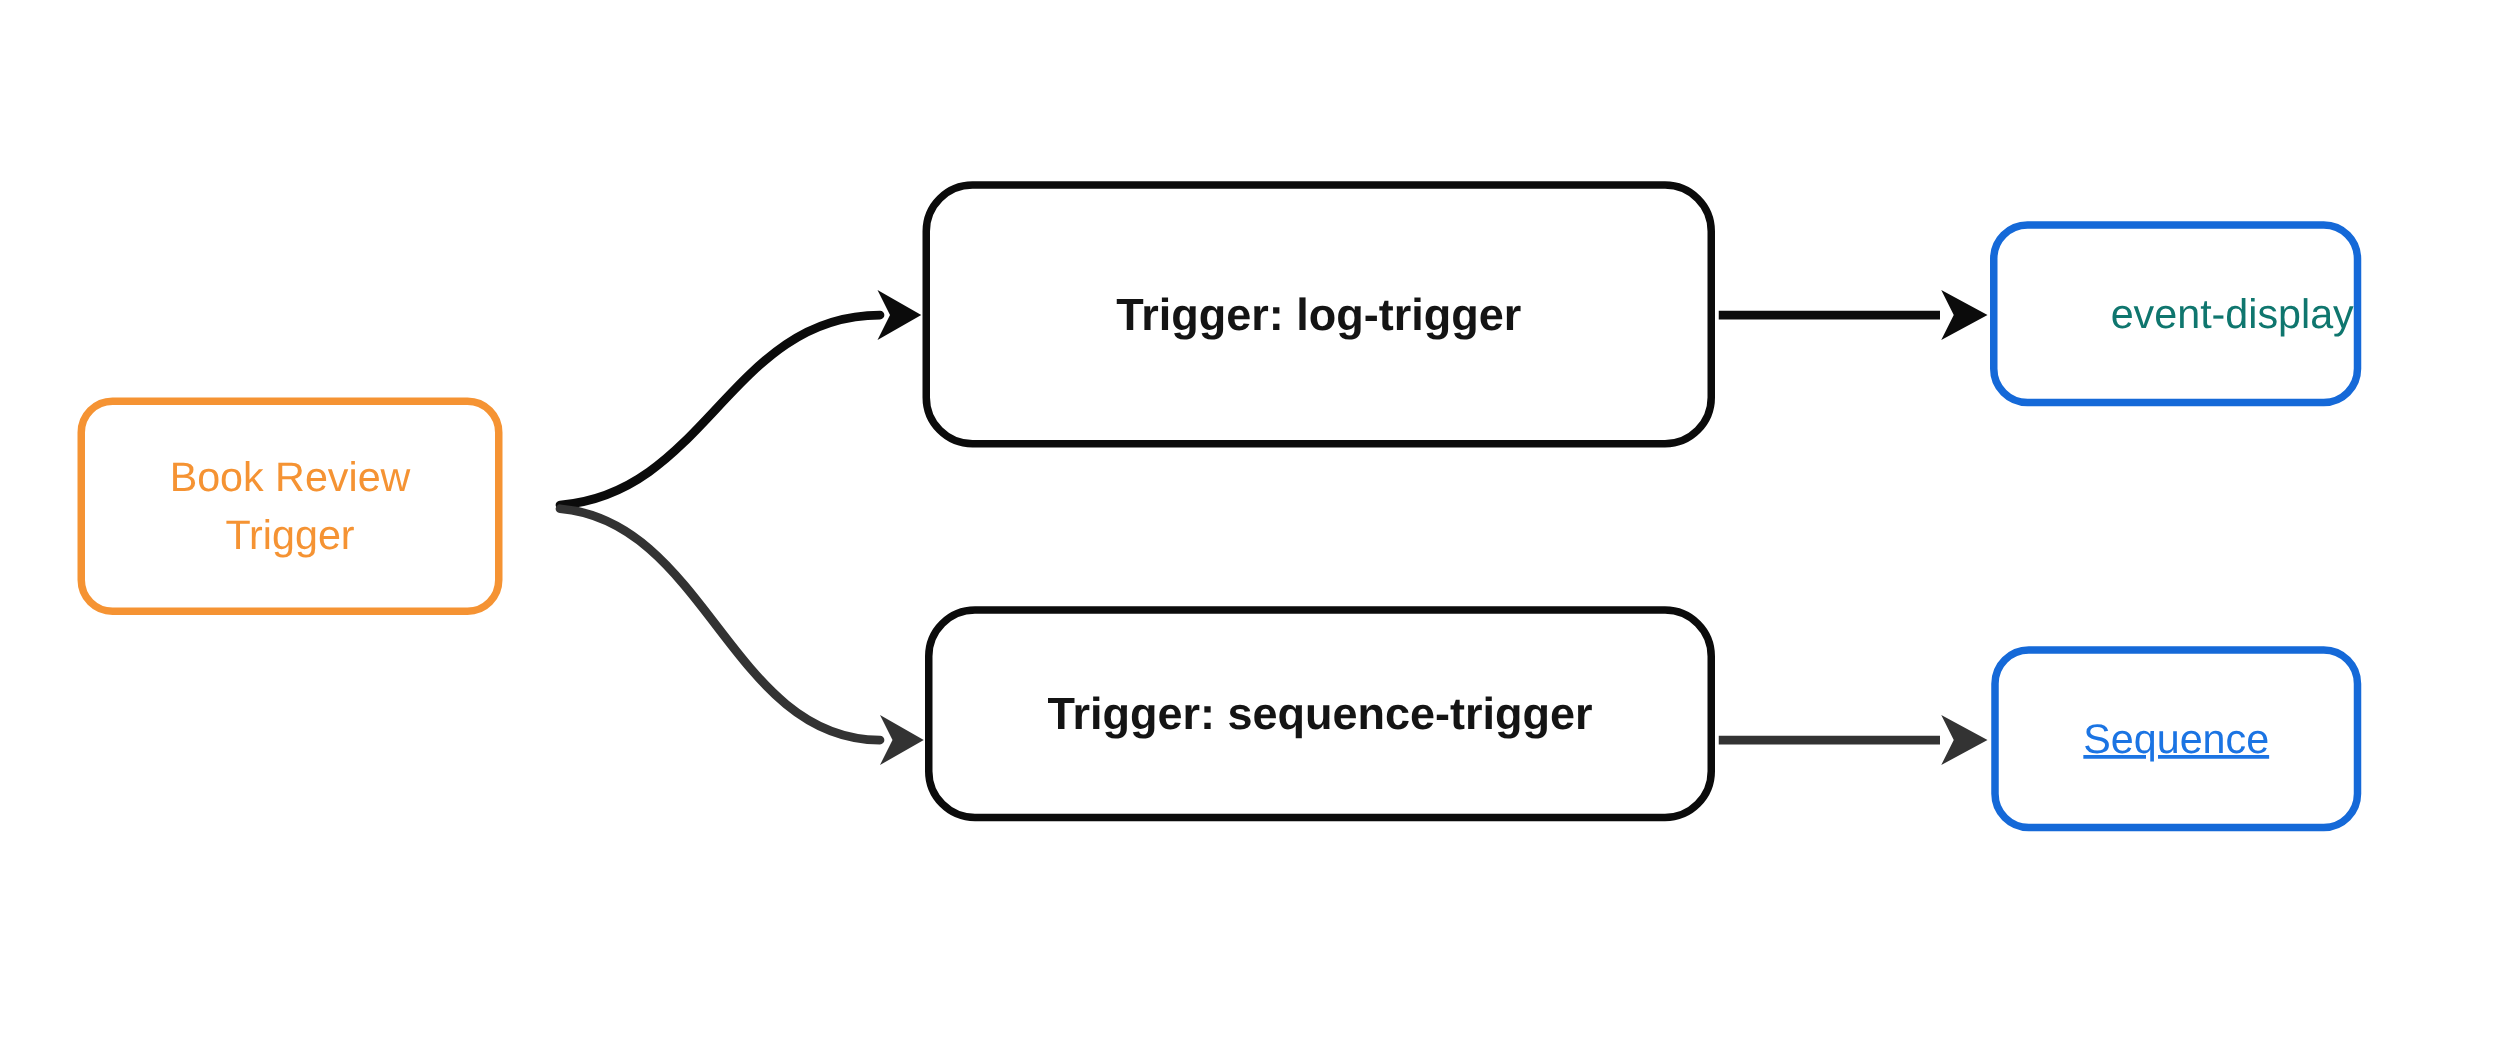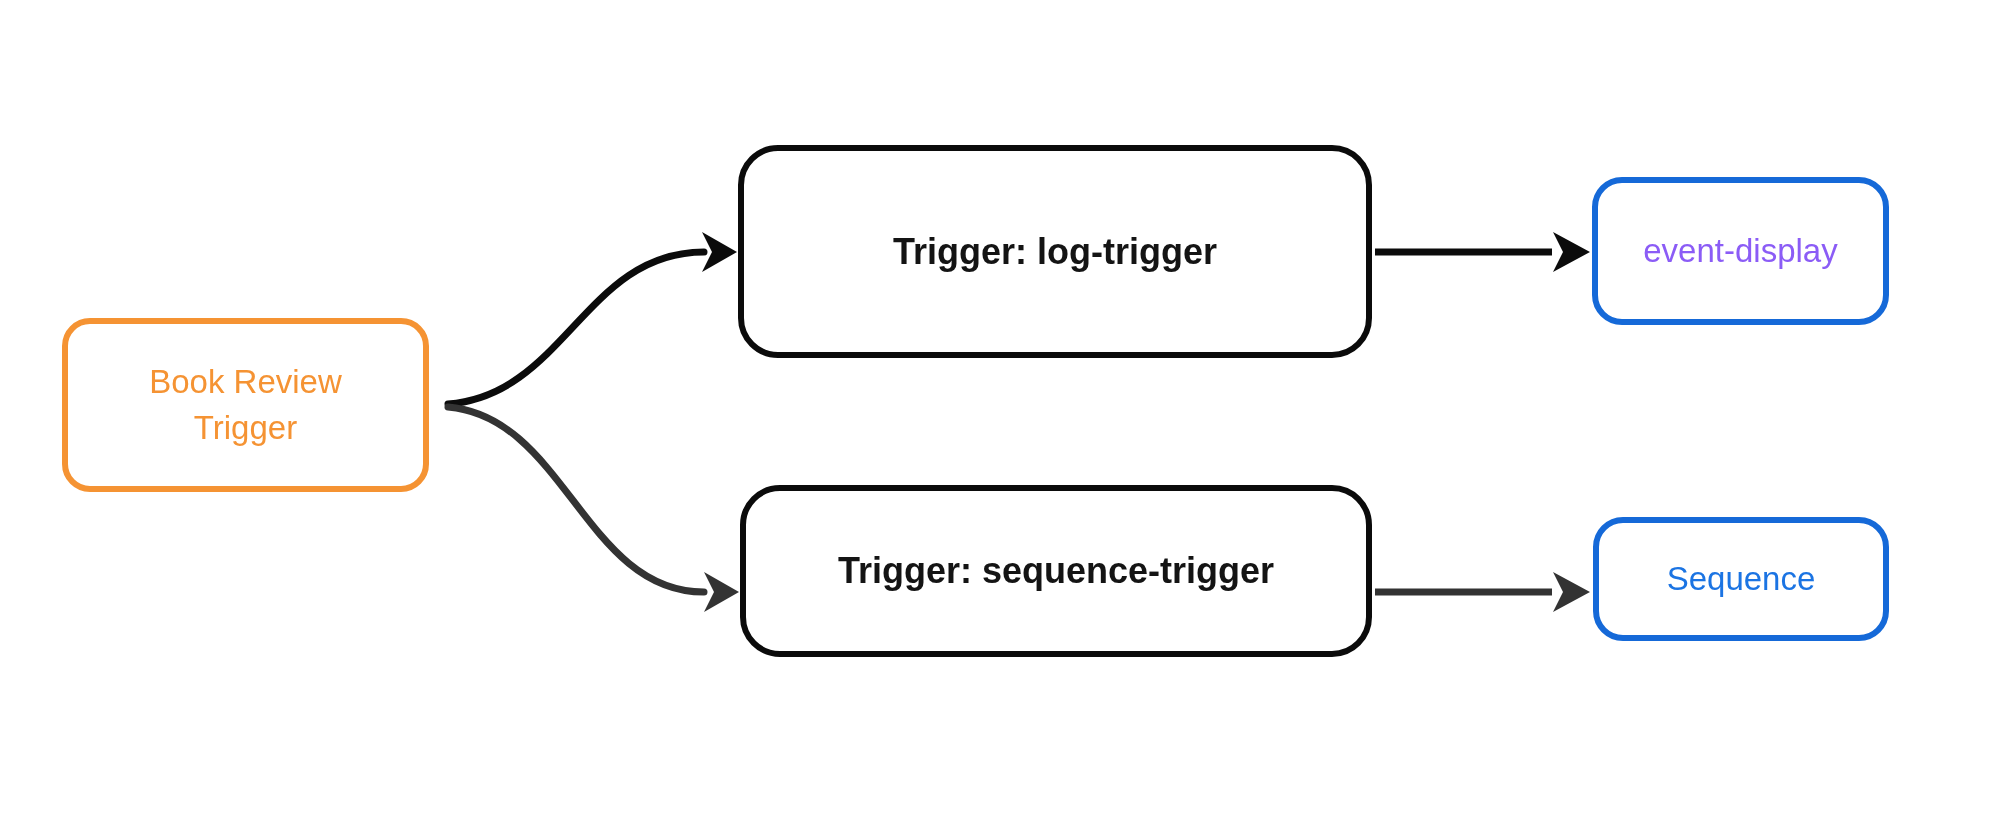--- a/index.html
+++ b/index.html
@@ -29,21 +29,21 @@
     background: #ffffff;
     display: flex;
     flex-direction: column;
     align-items: center;
     justify-content: center;
     text-align: center;
   }
   .node-broker {
     left: 62px;
     top: 318px;
-    width: 367px;
+    width: 340px;
     height: 174px;
     border: 6px solid;
     border-radius: 28px;
     font-size: 33px;
     line-height: 46px;
   }
   .node-trigger {
     border: 6px solid;
     border-radius: 40px;
     font-size: 36px;
@@ -73,21 +73,22 @@
   .node-output-1 {
     left: 1592px;
     top: 177px;
     width: 297px;
     height: 148px;
   }
   .node-output-2 {
     left: 1593px;
     top: 517px;
     width: 296px;
-    height: 124px;
+    height: 148px;
+    text-decoration: underline;
   }
 </style>
 </head>
 <body>
 
 <div class="canvas">
 
   <svg class="edges-layer" viewBox="0 0 1999 831" xmlns="http://www.w3.org/2000/svg">
 
     <path d="M 448 404 C 565 395, 585 252, 704 252" fill="none" stroke-width="7" stroke-linecap="round" stroke="#0b0b0b"></path>
@@ -109,21 +110,21 @@
   </div>
 
   <div class="node node-trigger node-trigger-1" style="border-color: rgb(11, 11, 11); color: rgb(20, 20, 20);">
     <span class="trigger-title">Trigger: log-trigger</span>
   </div>
 
   <div class="node node-trigger node-trigger-2" style="border-color: rgb(11, 11, 11); color: rgb(20, 20, 20);">
     <span class="trigger-title">Trigger: sequence-trigger</span>
   </div>
 
-  <div class="node node-output node-output-1" style="border-color: rgb(21, 105, 216); color: #8b5cf6;">
+  <div class="node node-output node-output-1" style="border-color: rgb(21, 105, 216); color: #0f766e; align-items: flex-end;">
     <span>event-display</span>
   </div>
 
   <div class="node node-output node-output-2" style="border-color: rgb(21, 105, 216); color: rgb(27, 116, 227);">
     <span>Sequence</span>
   </div>
 
 </div>
 
 </body></html>

